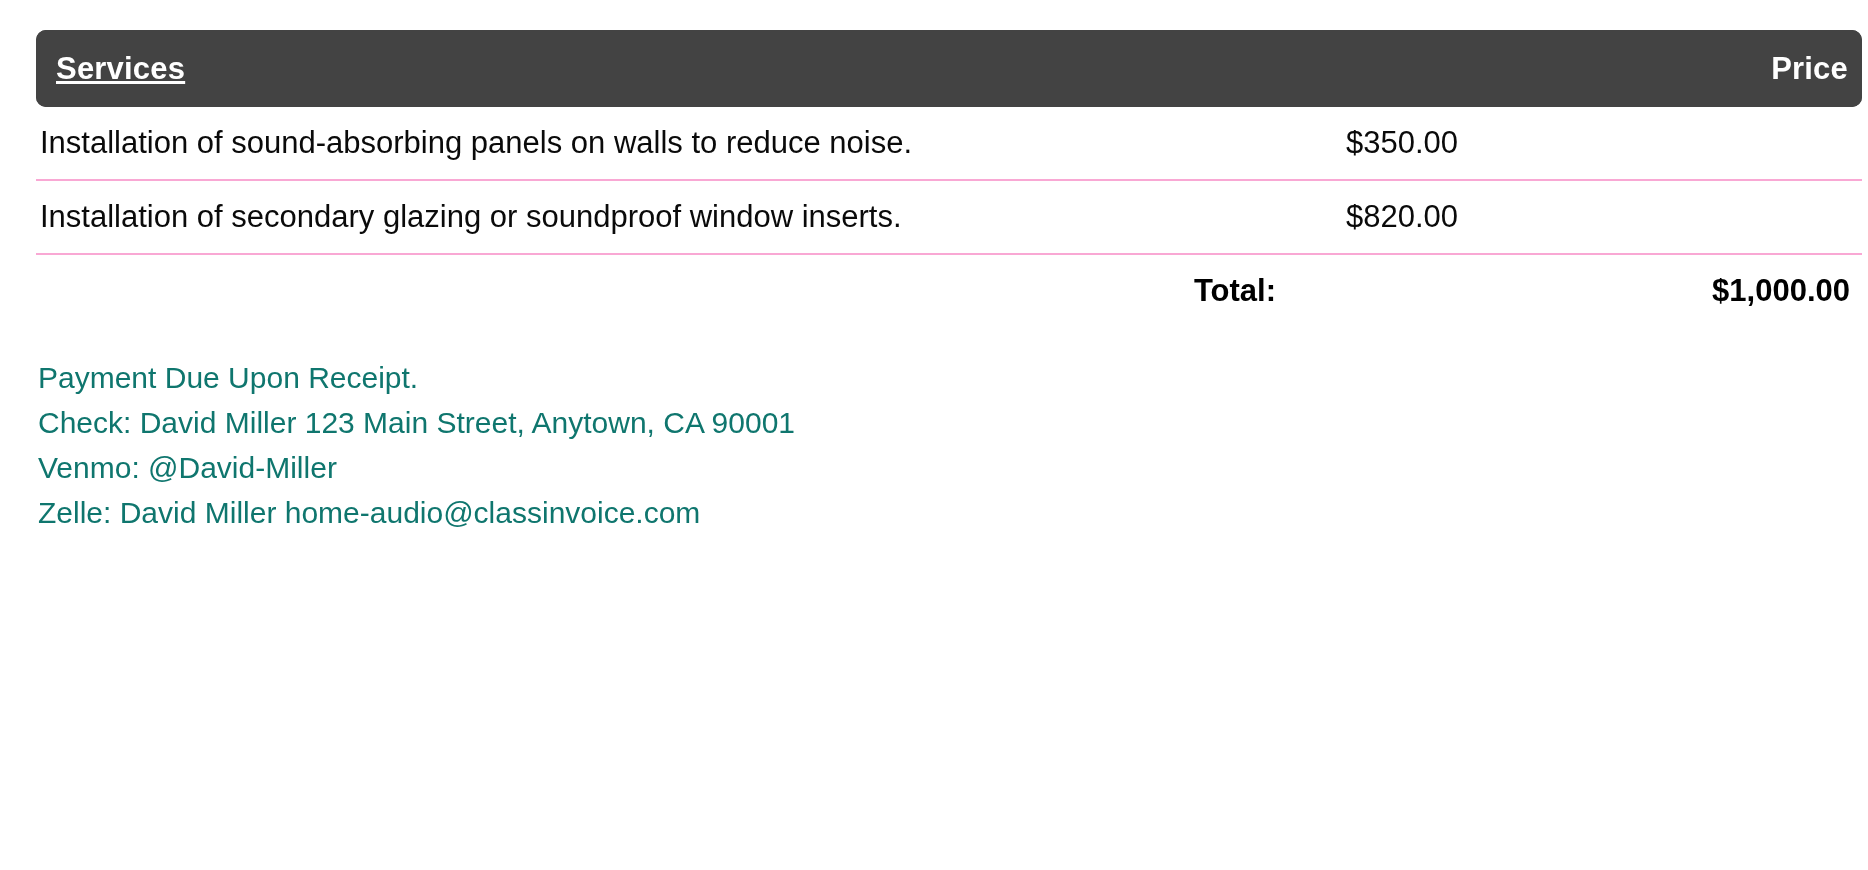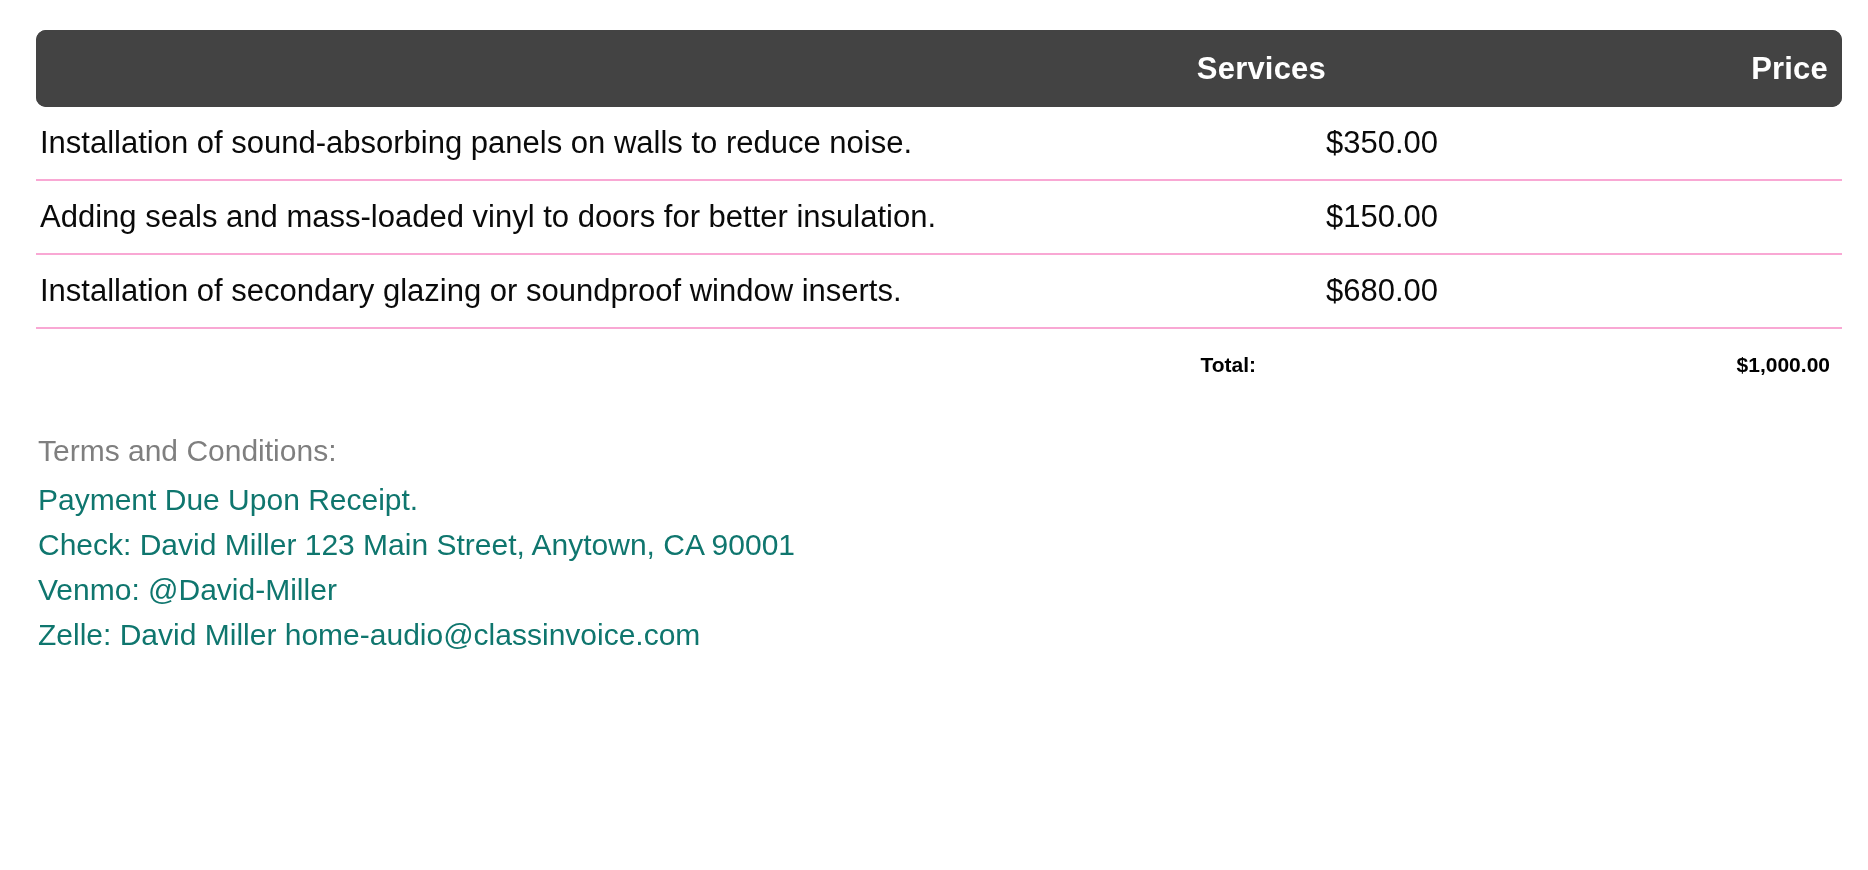--- a/index.html
+++ b/index.html
@@ -38,24 +38,26 @@
     background: #434343;
     color: #ffffff;
     font-size: 31px;
     font-weight: bold;
     letter-spacing: 0.2px;
     padding: 0;
     height: 77px;
     vertical-align: middle;
   }
   th.col-service {
-    text-align: right;
+    text-align: left;
+    padding-left: 20px;
     border-top-left-radius: 10px;
     border-bottom-left-radius: 10px;
     width: 1290px;
+    text-decoration: underline;
   }
   th.col-price {
     text-align: right;
     padding-right: 14px;
     border-top-right-radius: 10px;
     border-bottom-right-radius: 10px;
     width: 502px;
   }
 
   .service-row td {
@@ -76,21 +78,21 @@
     text-align: left;
     padding-right: 12px;
     white-space: nowrap;
   }
 
   .total-row td {
     border-bottom: none;
     height: 72px;
     vertical-align: middle;
     padding: 0;
-    font-size: 21px;
+    font-size: 31px;
     font-weight: bold;
     color: #000000;
   }
   .total-row td.total-label {
     text-align: right;
     padding-right: 70px;
   }
   .total-row td.total-value {
     text-align: right;
     padding-right: 12px;
@@ -128,40 +130,35 @@
         <th class="col-price">Price</th>
       </tr>
     </thead>
     <tbody>
 
       <tr class="service-row">
         <td class="cell-desc">Installation of sound-absorbing panels on walls to reduce noise.</td>
         <td class="cell-price">$350.00</td>
       </tr>
 
-      <tr class="service-row">
-        <td class="cell-desc">Adding seals and mass-loaded vinyl to doors for better insulation.</td>
-        <td class="cell-price">$150.00</td>
-      </tr>
 
       <tr class="service-row">
         <td class="cell-desc">Installation of secondary glazing or soundproof window inserts.</td>
-        <td class="cell-price">$680.00</td>
+        <td class="cell-price">$820.00</td>
       </tr>
 
 
       <tr class="total-row">
         <td class="total-label">Total:</td>
         <td class="total-value">$1,000.00</td>
       </tr>
 
     </tbody>
   </table>
 
   <div class="terms">
-    <p class="terms-title">Terms and Conditions:</p>
     <p class="terms-line">Payment Due Upon Receipt.</p>
     <p class="terms-line">Check: David Miller 123 Main Street, Anytown, CA 90001</p>
     <p class="terms-line">Venmo: @David-Miller</p>
     <p class="terms-line">Zelle: David Miller home-audio@classinvoice.com</p>
   </div>
 
 </div>
 
 </body></html>

